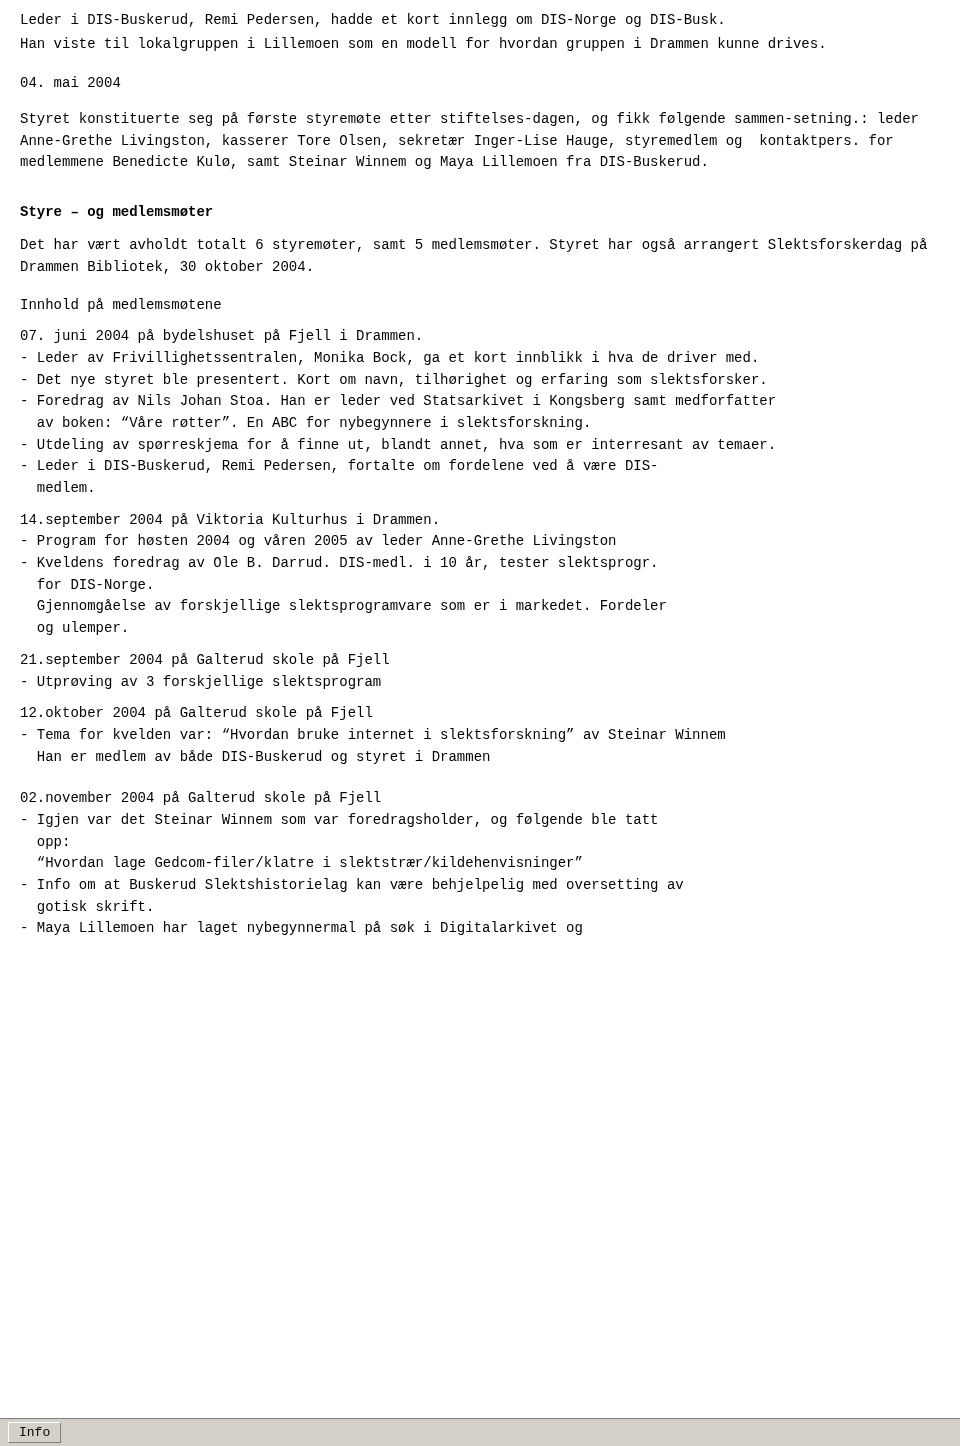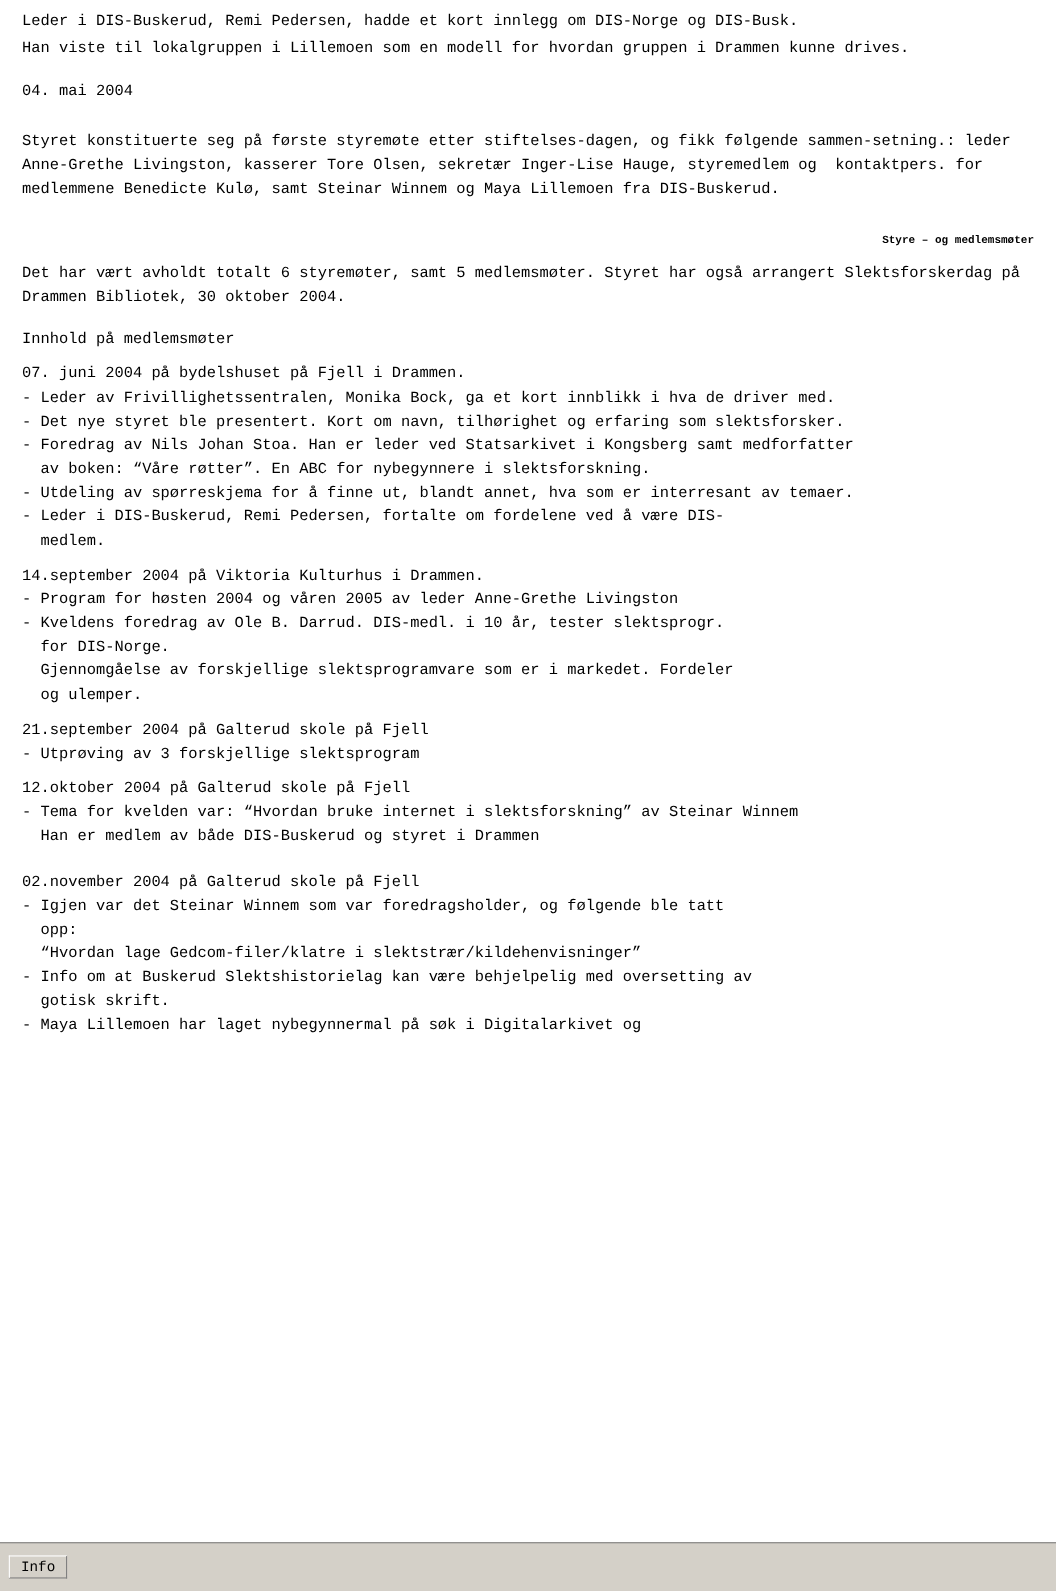--- a/index.html
+++ b/index.html
@@ -34,35 +34,34 @@
       white-space: pre-wrap;
       word-wrap: break-word;
       font-family: 'Courier New', Courier, monospace;
       font-size: 14px;
       color: #000000;
       line-height: 1.55;
     }
 
     .section-heading {
       font-family: 'Courier New', Courier, monospace;
-      font-size: 10px;
+      font-size: 14px;
       font-weight: bold;
       color: #000000;
       margin: 12px 0 4px 0;
-      text-align: right;
     }
 
     .bottom-bar {
       position: fixed;
       bottom: 0;
       left: 0;
       width: 960px;
       background: #d4d0c8;
       border-top: 1px solid #808080;
-      height: 44px;
+      height: 28px;
       display: flex;
       align-items: center;
       padding: 0 8px;
     }
 
     .info-button {
       background: #d4d0c8;
       border: 1px solid #808080;
       border-top-color: #ffffff;
       border-left-color: #ffffff;
@@ -76,29 +75,29 @@
 </head>
 <body>
 
 <div class="page-container">
   <div class="content-area">
 
     <div class="text-block" style="margin-bottom:2px;">Leder i DIS-Buskerud, Remi Pedersen, hadde et kort innlegg om DIS-Norge og DIS-Busk.</div>
     <div class="text-block" style="margin-bottom:2px;">Han viste til lokalgruppen i Lillemoen som en modell for hvordan gruppen i Drammen kunne drives.</div>
     <div style="height:8px;"></div>
     <div style="height:8px;"></div>
-    <div class="text-block" style="margin-bottom:16px;">04. mai 2004</div>
+    <div class="text-block" style="margin-bottom:6px;">04. mai 2004</div>
     <div style="height:8px;"></div>
     <div class="text-block" style="margin-bottom:2px;">Styret konstituerte seg på første styremøte etter stiftelses-dagen, og fikk følgende sammen-setning.: leder Anne-Grethe Livingston, kasserer Tore Olsen, sekretær Inger-Lise Hauge, styremedlem og  kontaktpers. for medlemmene Benedicte Kulø, samt Steinar Winnem og Maya Lillemoen fra DIS-Buskerud.</div>
     <div style="height:14px;"></div>
     <div class="section-heading">Styre – og medlemsmøter</div>
     <div style="height:8px;"></div>
     <div class="text-block" style="margin-bottom:2px;">Det har vært avholdt totalt 6 styremøter, samt 5 medlemsmøter. Styret har også arrangert Slektsforskerdag på Drammen Bibliotek, 30 oktober 2004.</div>
     <div style="height:14px;"></div>
-    <div class="text-block" style="margin-bottom:2px;">Innhold på medlemsmøter</div>
+    <div class="text-block" style="margin-bottom:2px;">Innhold på medlemsmøtene</div>
     <div style="height:8px;"></div>
     <div class="text-block" style="margin-bottom:2px;">07. juni 2004 på bydelshuset på Fjell i Drammen.<br>- Leder av Frivillighetssentralen, Monika Bock, ga et kort innblikk i hva de driver med.<br>- Det nye styret ble presentert. Kort om navn, tilhørighet og erfaring som slektsforsker.<br>- Foredrag av Nils Johan Stoa. Han er leder ved Statsarkivet i Kongsberg samt medforfatter<br>&nbsp;&nbsp;av boken: “Våre røtter”. En ABC for nybegynnere i slektsforskning.<br>- Utdeling av spørreskjema for å finne ut, blandt annet, hva som er interresant av temaer.<br>- Leder i DIS-Buskerud, Remi Pedersen, fortalte om fordelene ved å være DIS-<br>&nbsp;&nbsp;medlem.</div>
     <div style="height:8px;"></div>
     <div class="text-block" style="margin-bottom:2px;">14.september 2004 på Viktoria Kulturhus i Drammen.<br>- Program for høsten 2004 og våren 2005 av leder Anne-Grethe Livingston<br>- Kveldens foredrag av Ole B. Darrud. DIS-medl. i 10 år, tester slektsprogr.<br>&nbsp;&nbsp;for DIS-Norge.<br>&nbsp;&nbsp;Gjennomgåelse av forskjellige slektsprogramvare som er i markedet. Fordeler<br>&nbsp;&nbsp;og ulemper.</div>
     <div style="height:8px;"></div>
     <div class="text-block" style="margin-bottom:2px;">21.september 2004 på Galterud skole på Fjell<br>- Utprøving av 3 forskjellige slektsprogram</div>
     <div style="height:8px;"></div>
     <div class="text-block" style="margin-bottom:12px;font-family:Liberation Mono, monospace;">12.oktober 2004 på Galterud skole på Fjell<br>- Tema for kvelden var: “Hvordan bruke internet i slektsforskning” av Steinar Winnem<br>&nbsp;&nbsp;Han er medlem av både DIS-Buskerud og styret i Drammen</div>
     <div style="height:8px;"></div>
     <div class="text-block" style="margin-bottom:2px;">02.november 2004 på Galterud skole på Fjell<br>- Igjen var det Steinar Winnem som var foredragsholder, og følgende ble tatt<br>&nbsp;&nbsp;opp:<br>&nbsp;&nbsp;“Hvordan lage Gedcom-filer/klatre i slektstrær/kildehenvisninger”<br>- Info om at Buskerud Slektshistorielag kan være behjelpelig med oversetting av<br>&nbsp;&nbsp;gotisk skrift.<br>- Maya Lillemoen har laget nybegynnermal på søk i Digitalarkivet og</div>

